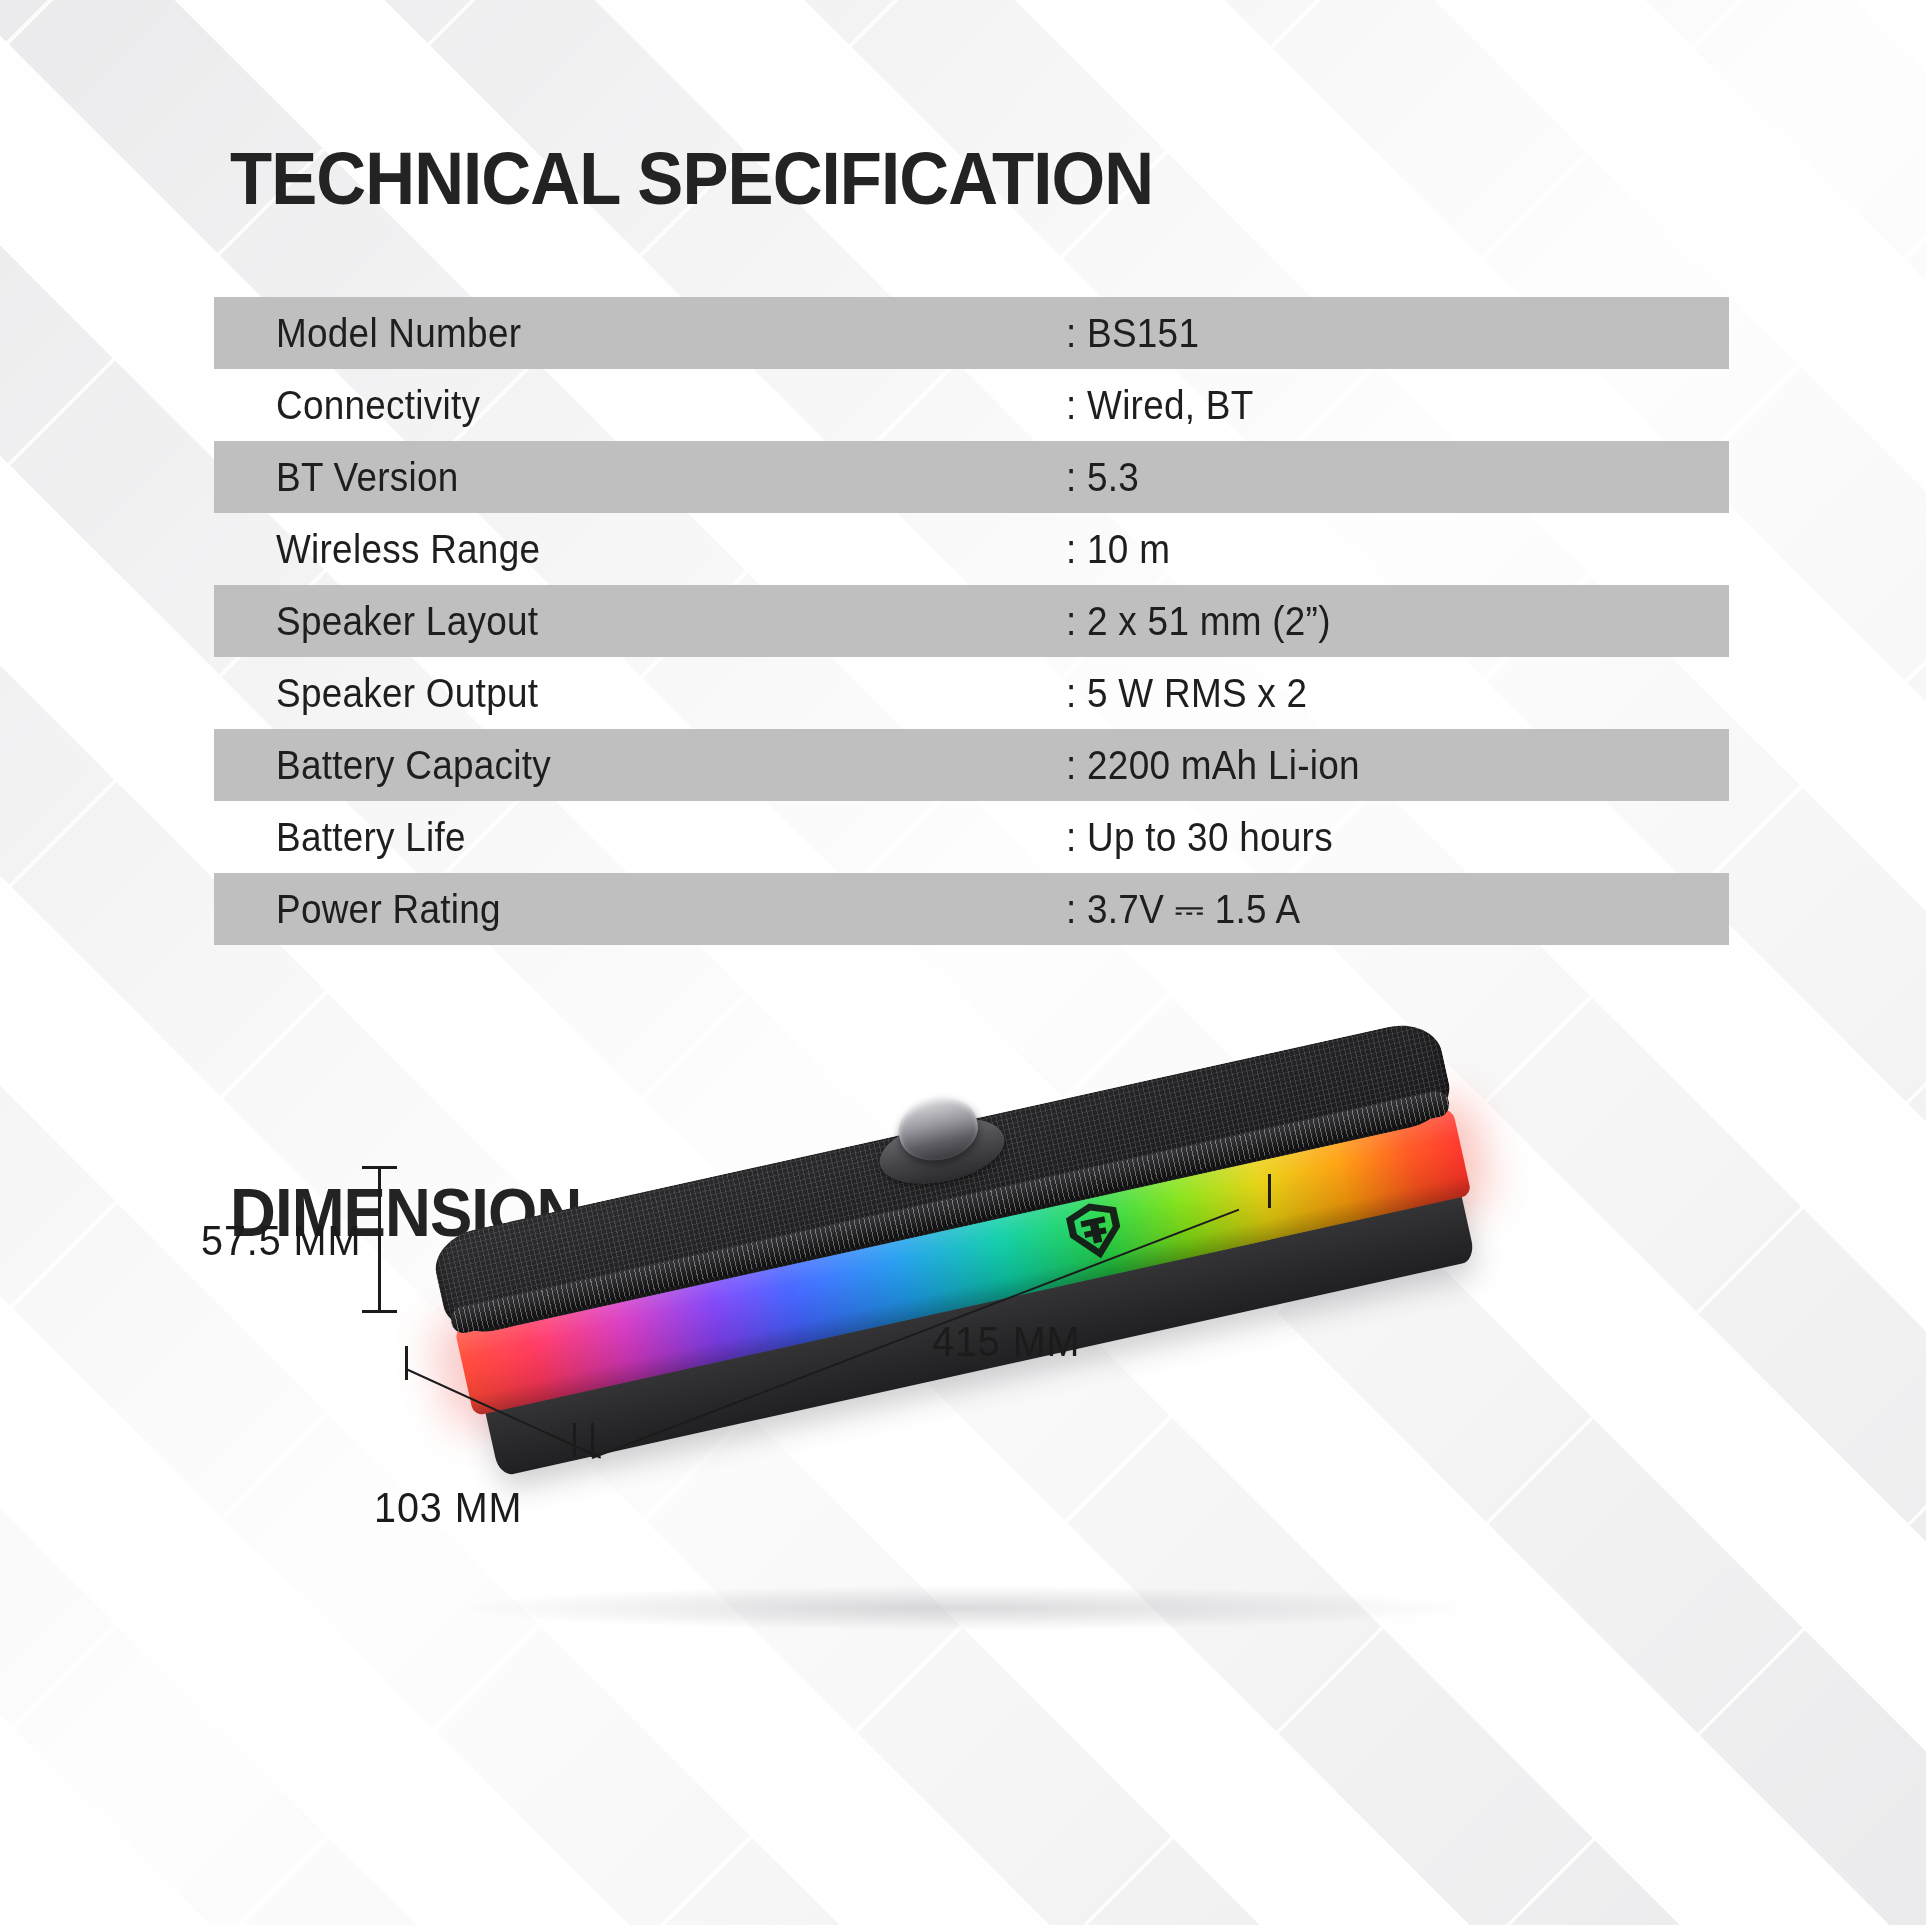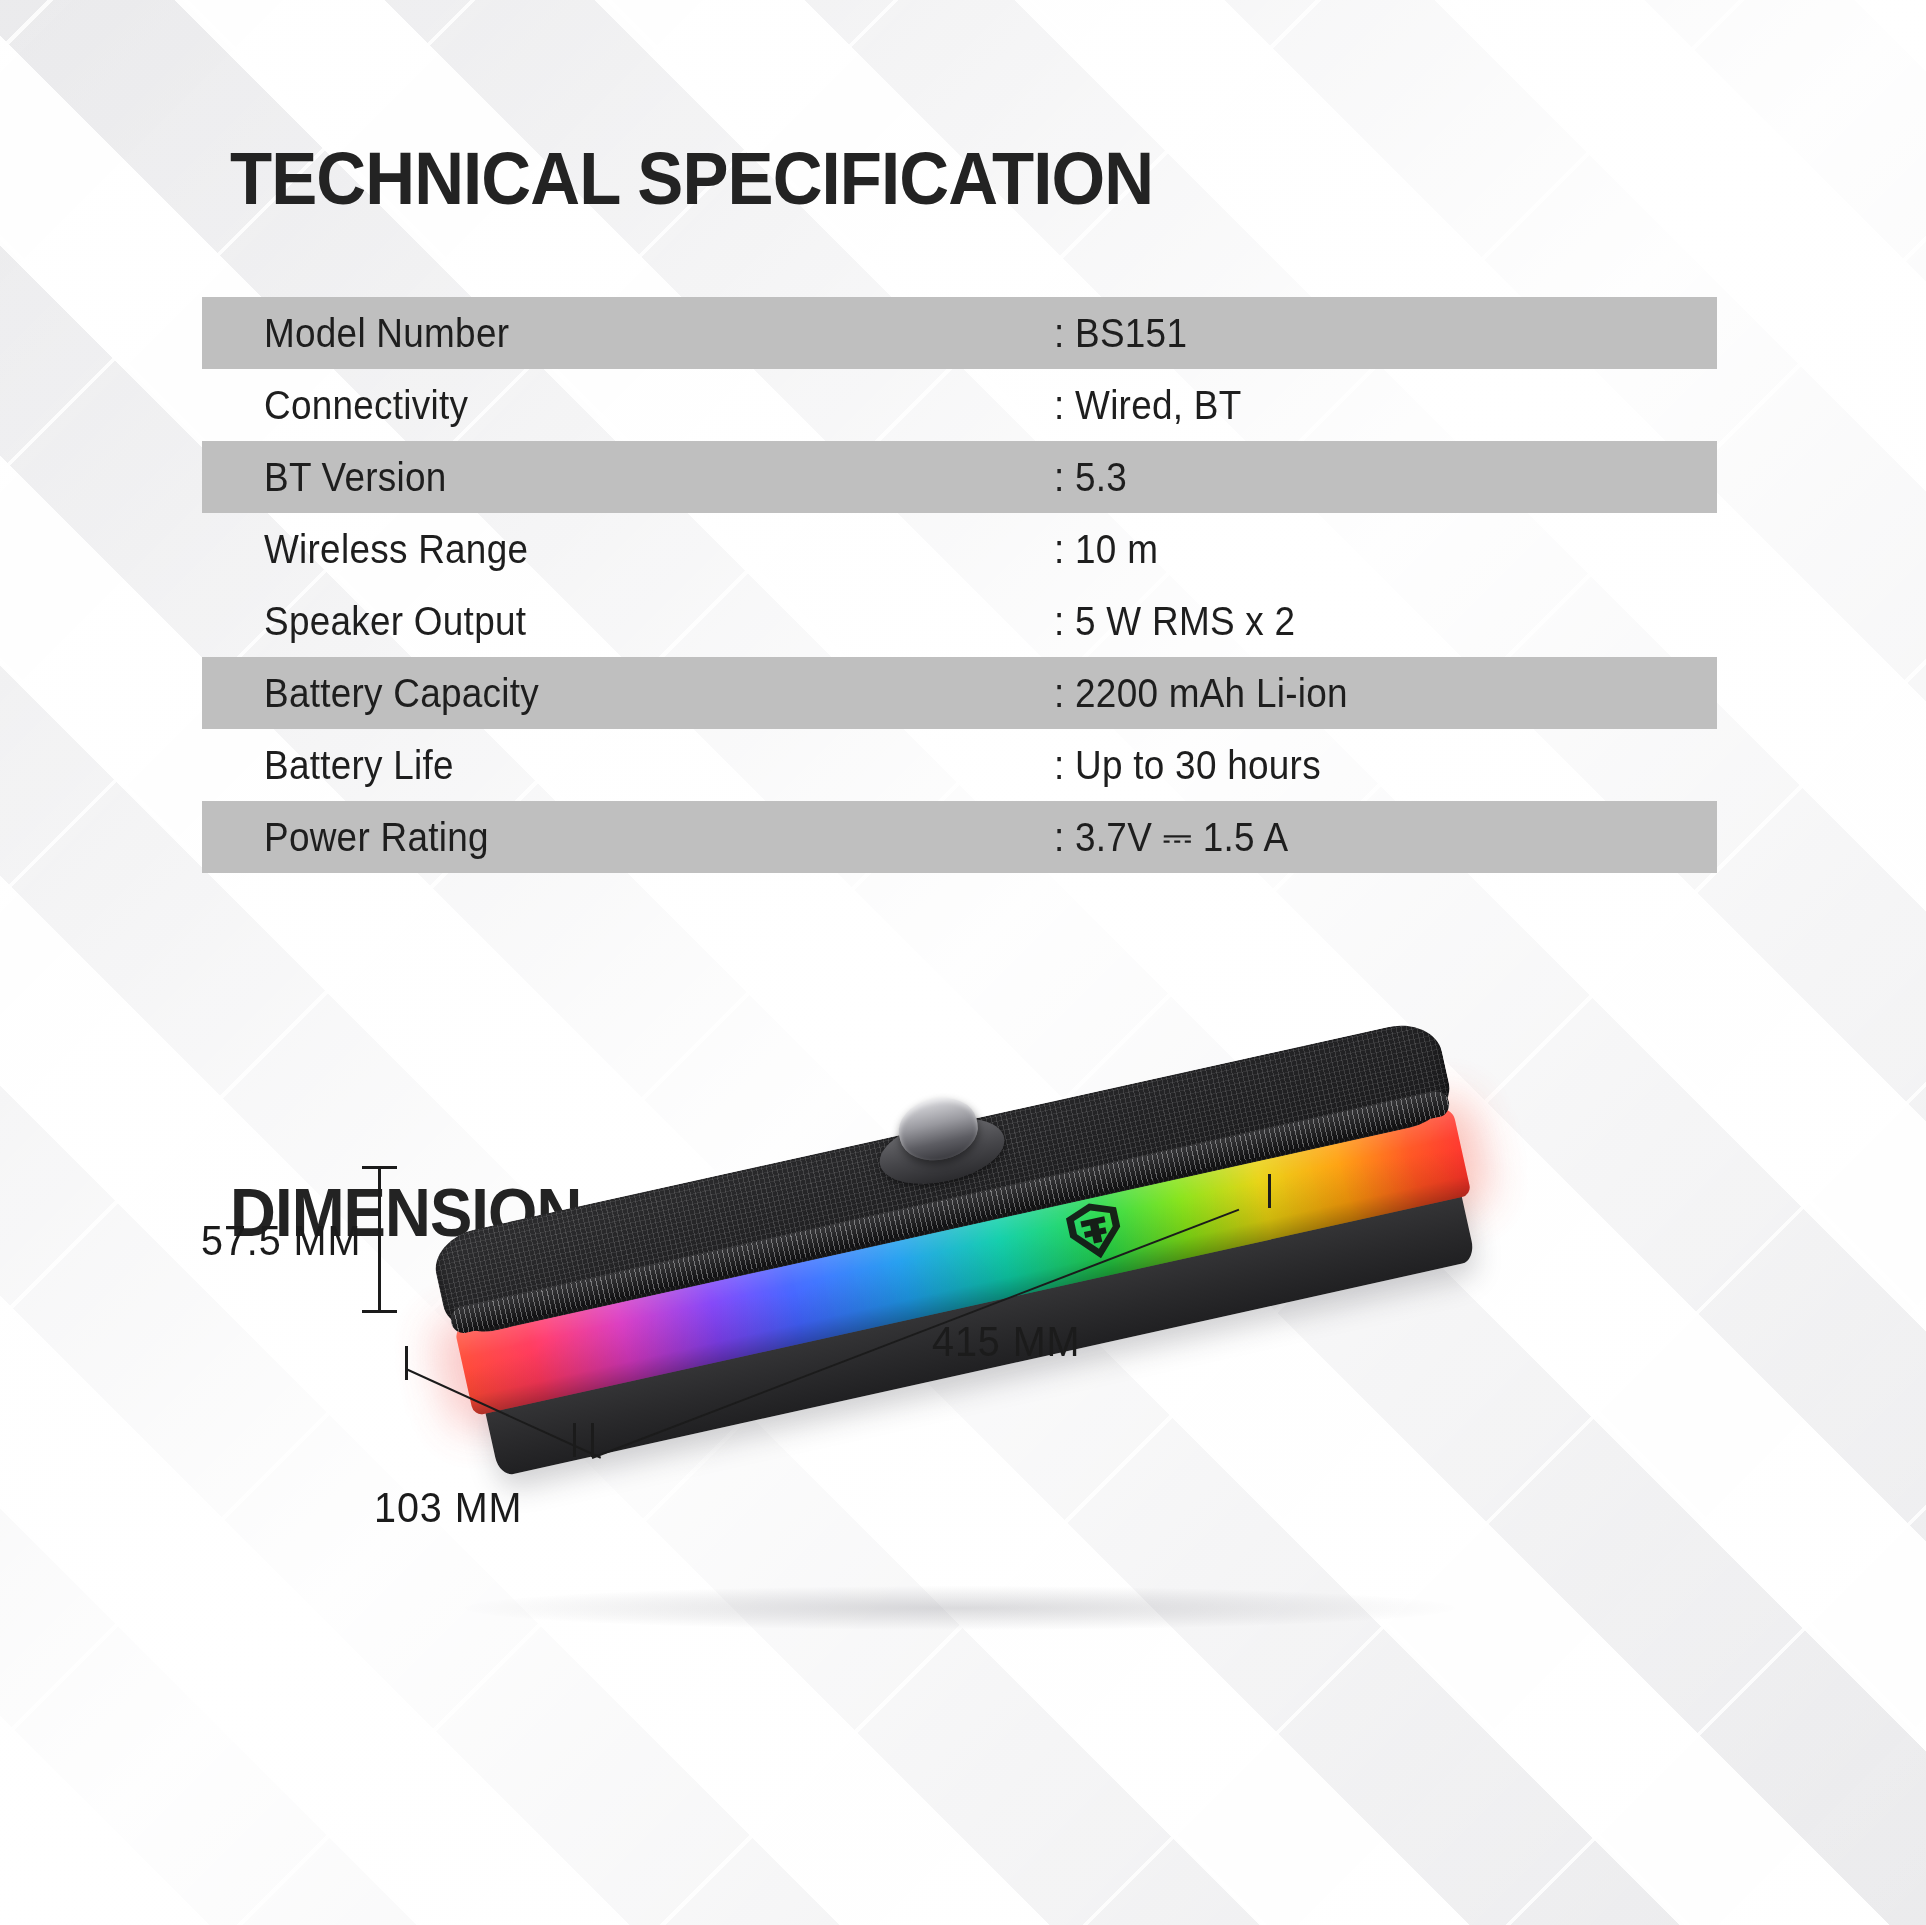--- a/index.html
+++ b/index.html
@@ -64,21 +64,21 @@
     transform: scaleX(0.92);
     transform-origin: left center;
     white-space: nowrap;
   }
   #spec-title { left: 230px; top: 135px; font-size: 75px; }
   #dim-title  { left: 230px; top: 1173px; font-size: 69px; }
 
   
   #spec-table {
     position: absolute;
-    left: 202px;
+    left: 214px;
     top: 297px;
     width: 1515px;
   }
   .spec-row {
     position: relative;
     height: 72px;
     display: flex;
     align-items: center;
   }
   .spec-row.shaded { background: #bfbfbf; }
@@ -324,20 +324,24 @@
     <div class="spec-row shaded">
       <span class="spec-label">BT Version</span>
       <span class="spec-value">: 5.3</span>
     </div>
 
     <div class="spec-row">
       <span class="spec-label">Wireless Range</span>
       <span class="spec-value">: 10 m</span>
     </div>
 
+    <div class="spec-row shaded">
+      <span class="spec-label">Speaker Layout</span>
+      <span class="spec-value">: 2 x 51 mm (2”)</span>
+    </div>
 
     <div class="spec-row">
       <span class="spec-label">Speaker Output</span>
       <span class="spec-value">: 5 W RMS x 2</span>
     </div>
 
 
 
     <div class="spec-row shaded">
       <span class="spec-label">Battery Capacity</span>

